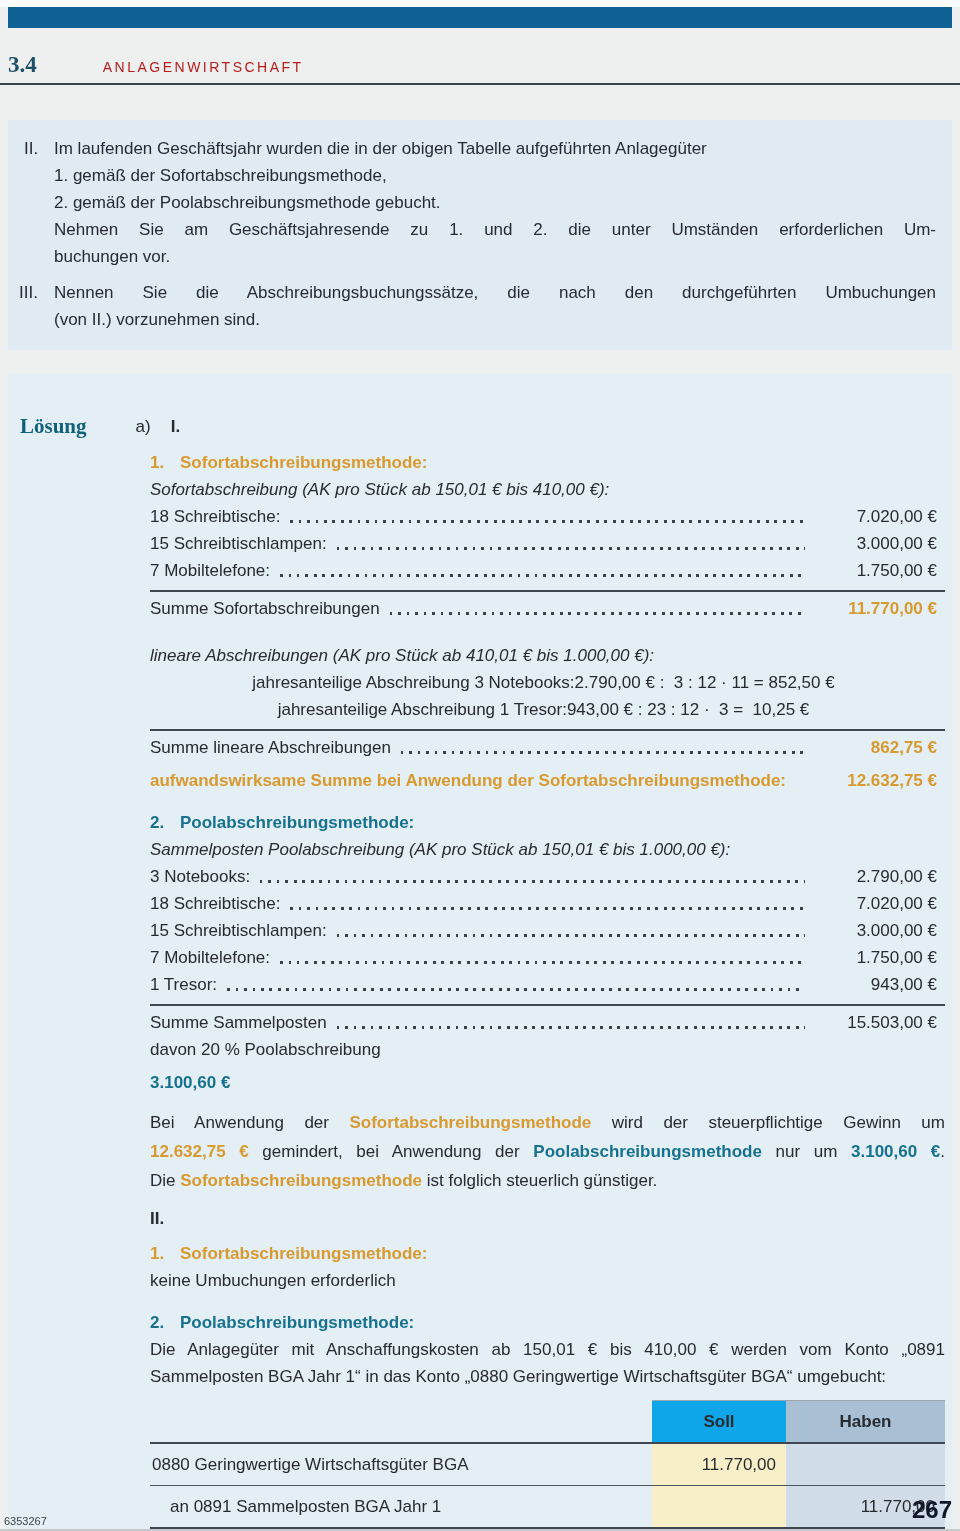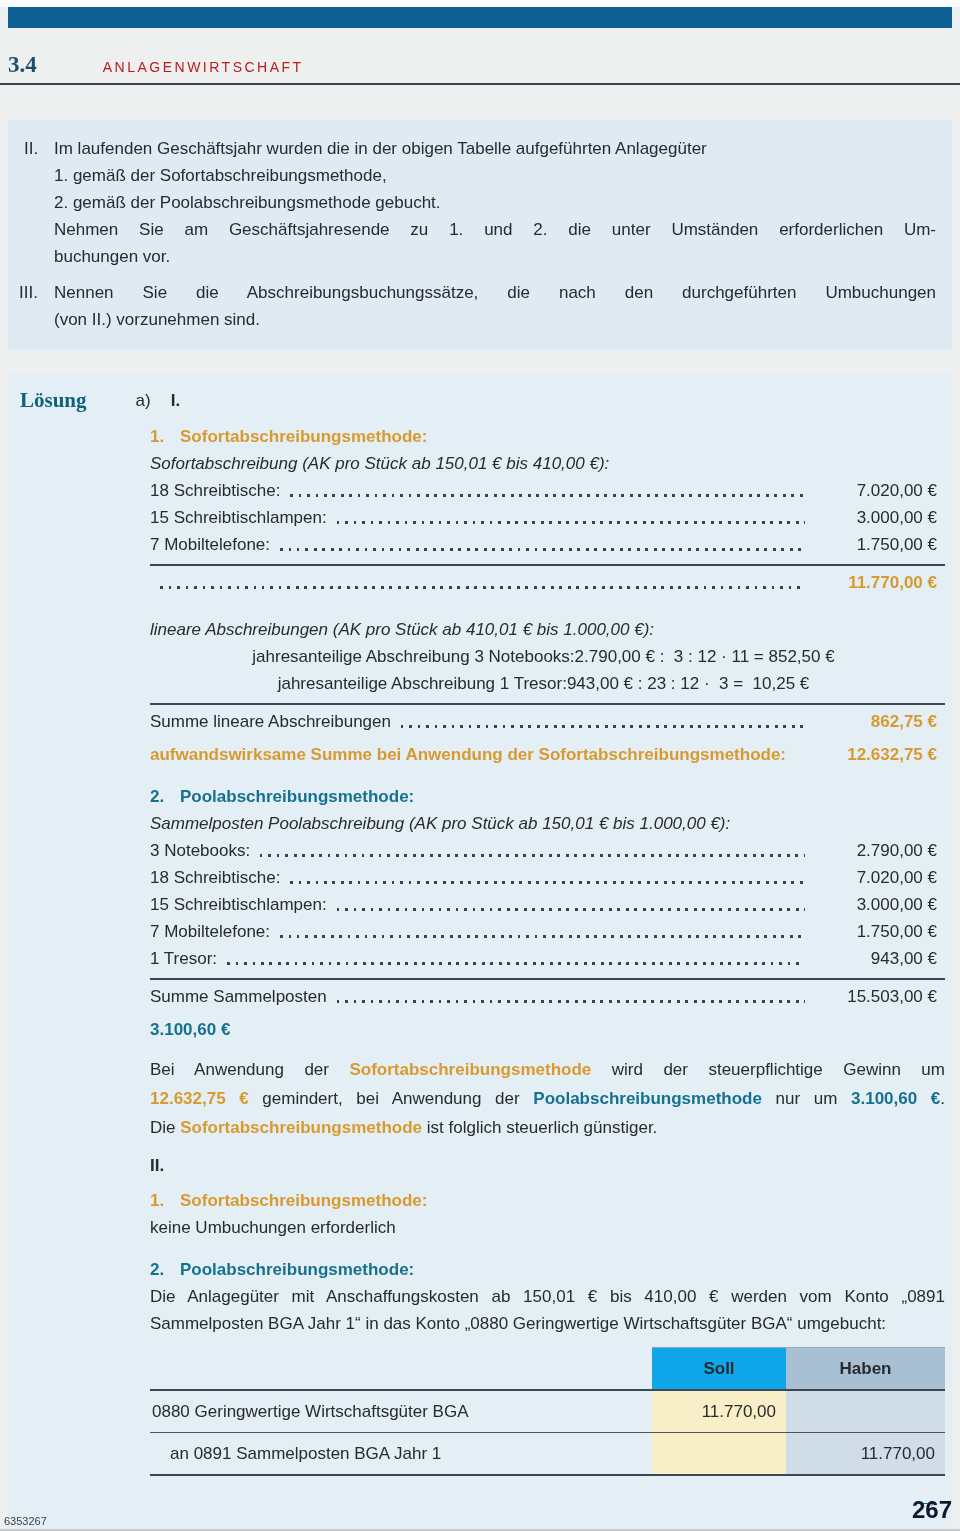--- a/index.html
+++ b/index.html
@@ -18,21 +18,21 @@
   
   .task-box{margin:35px 8px 0;background:#dfeaf3;padding:15px 16px 17px 16px;line-height:27px;}
   .task-item{display:flex;}
   .task-marker{width:30px;flex:none;text-align:left;}
   .task-marker.wide{margin-left:-5px;width:35px;}
   .task-lines{flex:1;}
   .jl{text-align:justify;text-align-last:justify;}
   .task-gap{height:9px;}
   
   .solution-box{margin:24px 8px 0;background:#e4eef5;padding:13px 7px 14px 12px;position:relative;}
-  .sol-head{display:flex;align-items:center;line-height:27px;}
+  .sol-head{display:flex;align-items:center;line-height:27px;margin-top:26px;}
   .sol-label{font-family:"Liberation Serif",serif;font-weight:bold;font-size:21px;color:#10627c;}
   .sol-sub{margin-left:49px;font-size:17px;color:#272b30;}
   .sol-part{margin-left:20px;font-weight:bold;}
   .sol-main{margin-left:130px;margin-top:9px;line-height:27px;}
   .shead{display:flex;font-weight:bold;margin-top:15px;}
   .shead .num{width:30px;flex:none;}
   .or{color:#d89a2e;}
   .tl{color:#15718f;}
   .italic{font-style:italic;}
   .drow{display:flex;align-items:baseline;}
@@ -133,20 +133,21 @@
       <span class="dval">3.000,00 €</span>
     </div>
     <div class="drow">
       <span class="dlabel">7 Mobiltelefone:</span>
       <span class="dots"></span>
       <span class="dval">1.750,00 €</span>
     </div>
 
     <div class="rule"></div>
     <div class="drow sumrow">
+      <span class="dlabel">Summe Sofortabschreibungen</span>
       <span class="dots"></span>
       <span class="dval or bold">11.770,00 €</span>
     </div>
 
     <div class="italic" style="margin-top:20px;">lineare Abschreibungen (AK pro Stück ab 410,01 € bis 1.000,00 €):</div>
     <div class="crow">
       <span>jahresanteilige Abschreibung 3 Notebooks:</span>
       <span class="cexpr">2.790,00 € :  3 : 12 · 11 = 852,50 €</span>
     </div>
     <div class="crow">
@@ -195,20 +196,21 @@
       <span class="dots"></span>
       <span class="dval">943,00 €</span>
     </div>
 
     <div class="rule"></div>
     <div class="drow sumrow">
       <span class="dlabel">Summe Sammelposten</span>
       <span class="dots"></span>
       <span class="dval">15.503,00 €</span>
     </div>
+    <div class="plain-line">davon 20 % Poolabschreibung</div>
     <div class="trow tl">
       <span class="tval">3.100,60 €</span>
     </div>
 
     <div class="para">
       <div class="jl"><span class="seg">Bei Anwendung der </span><span class="seg or">Sofortabschreibungsmethode</span><span class="seg"> wird der steuerpflichtige Gewinn um</span></div>
       <div class="jl"><span class="seg or">12.632,75 €</span><span class="seg"> gemindert, bei Anwendung der </span><span class="seg tl">Poolabschreibungsmethode</span><span class="seg"> nur um </span><span class="seg tl">3.100,60 €</span><span class="seg">.</span></div>
       <div><span class="seg">Die </span><span class="seg or">Sofortabschreibungsmethode</span><span class="seg"> ist folglich steuerlich günstiger.</span></div>
     </div>
 

